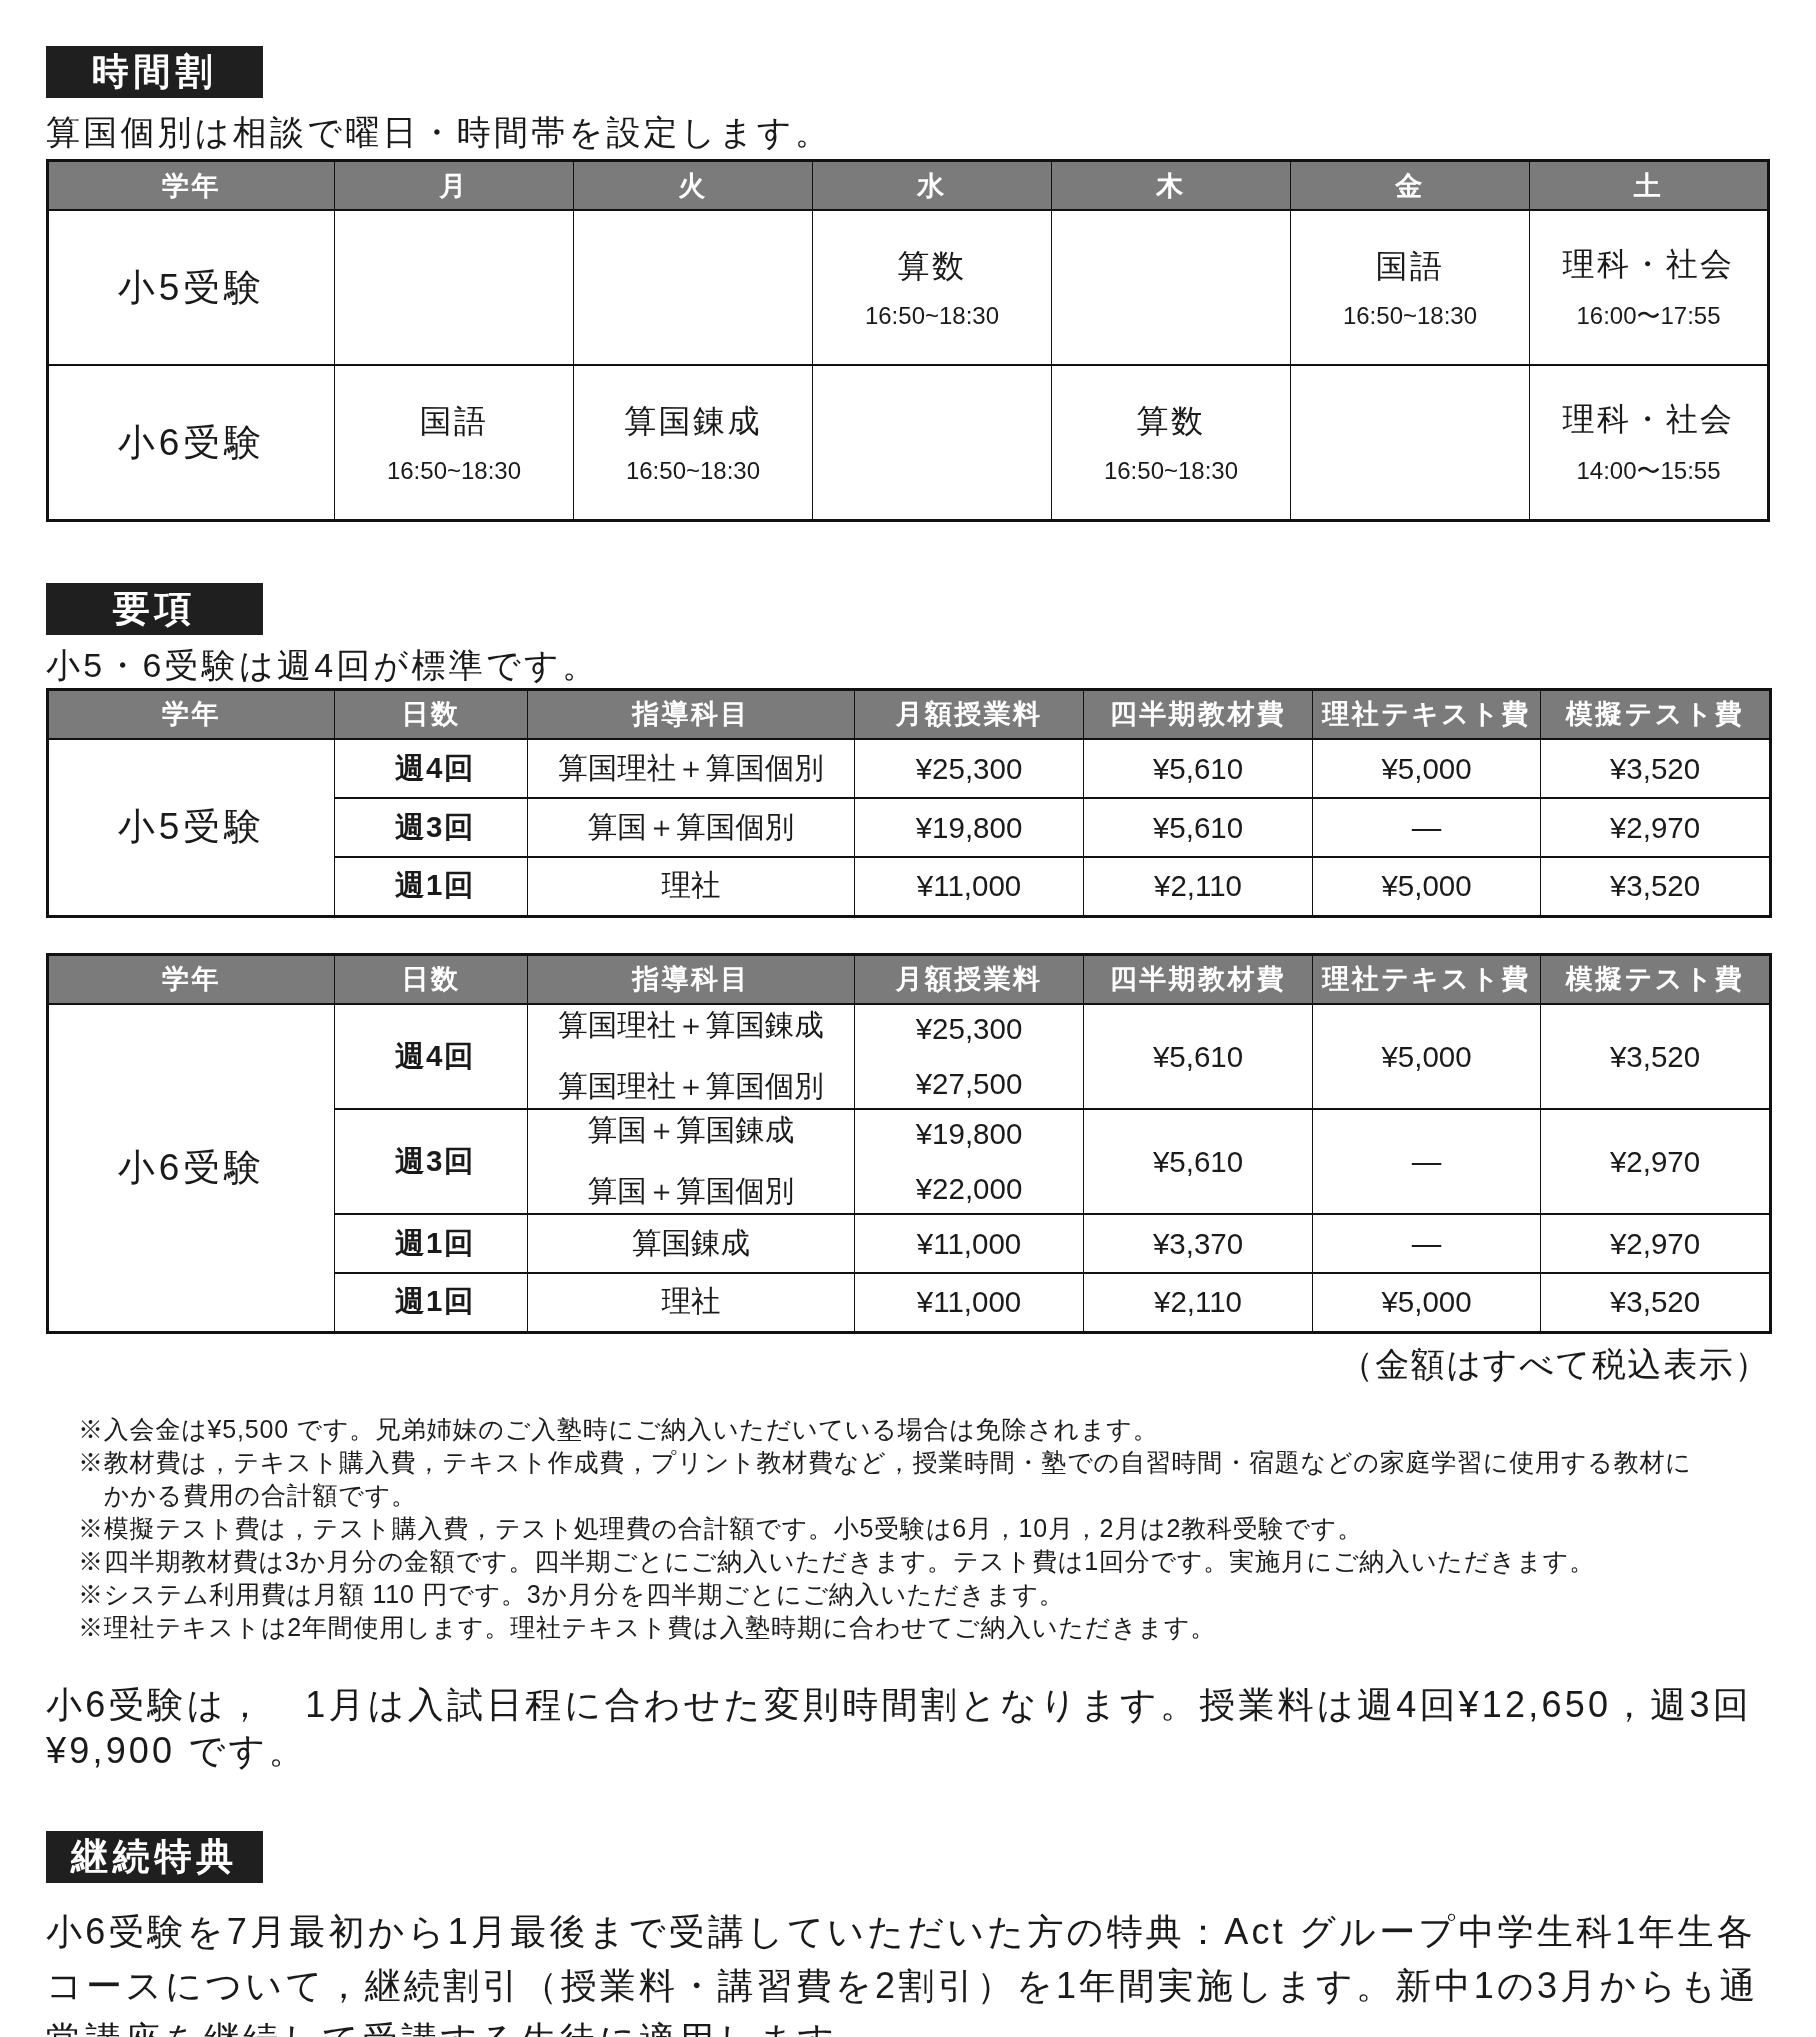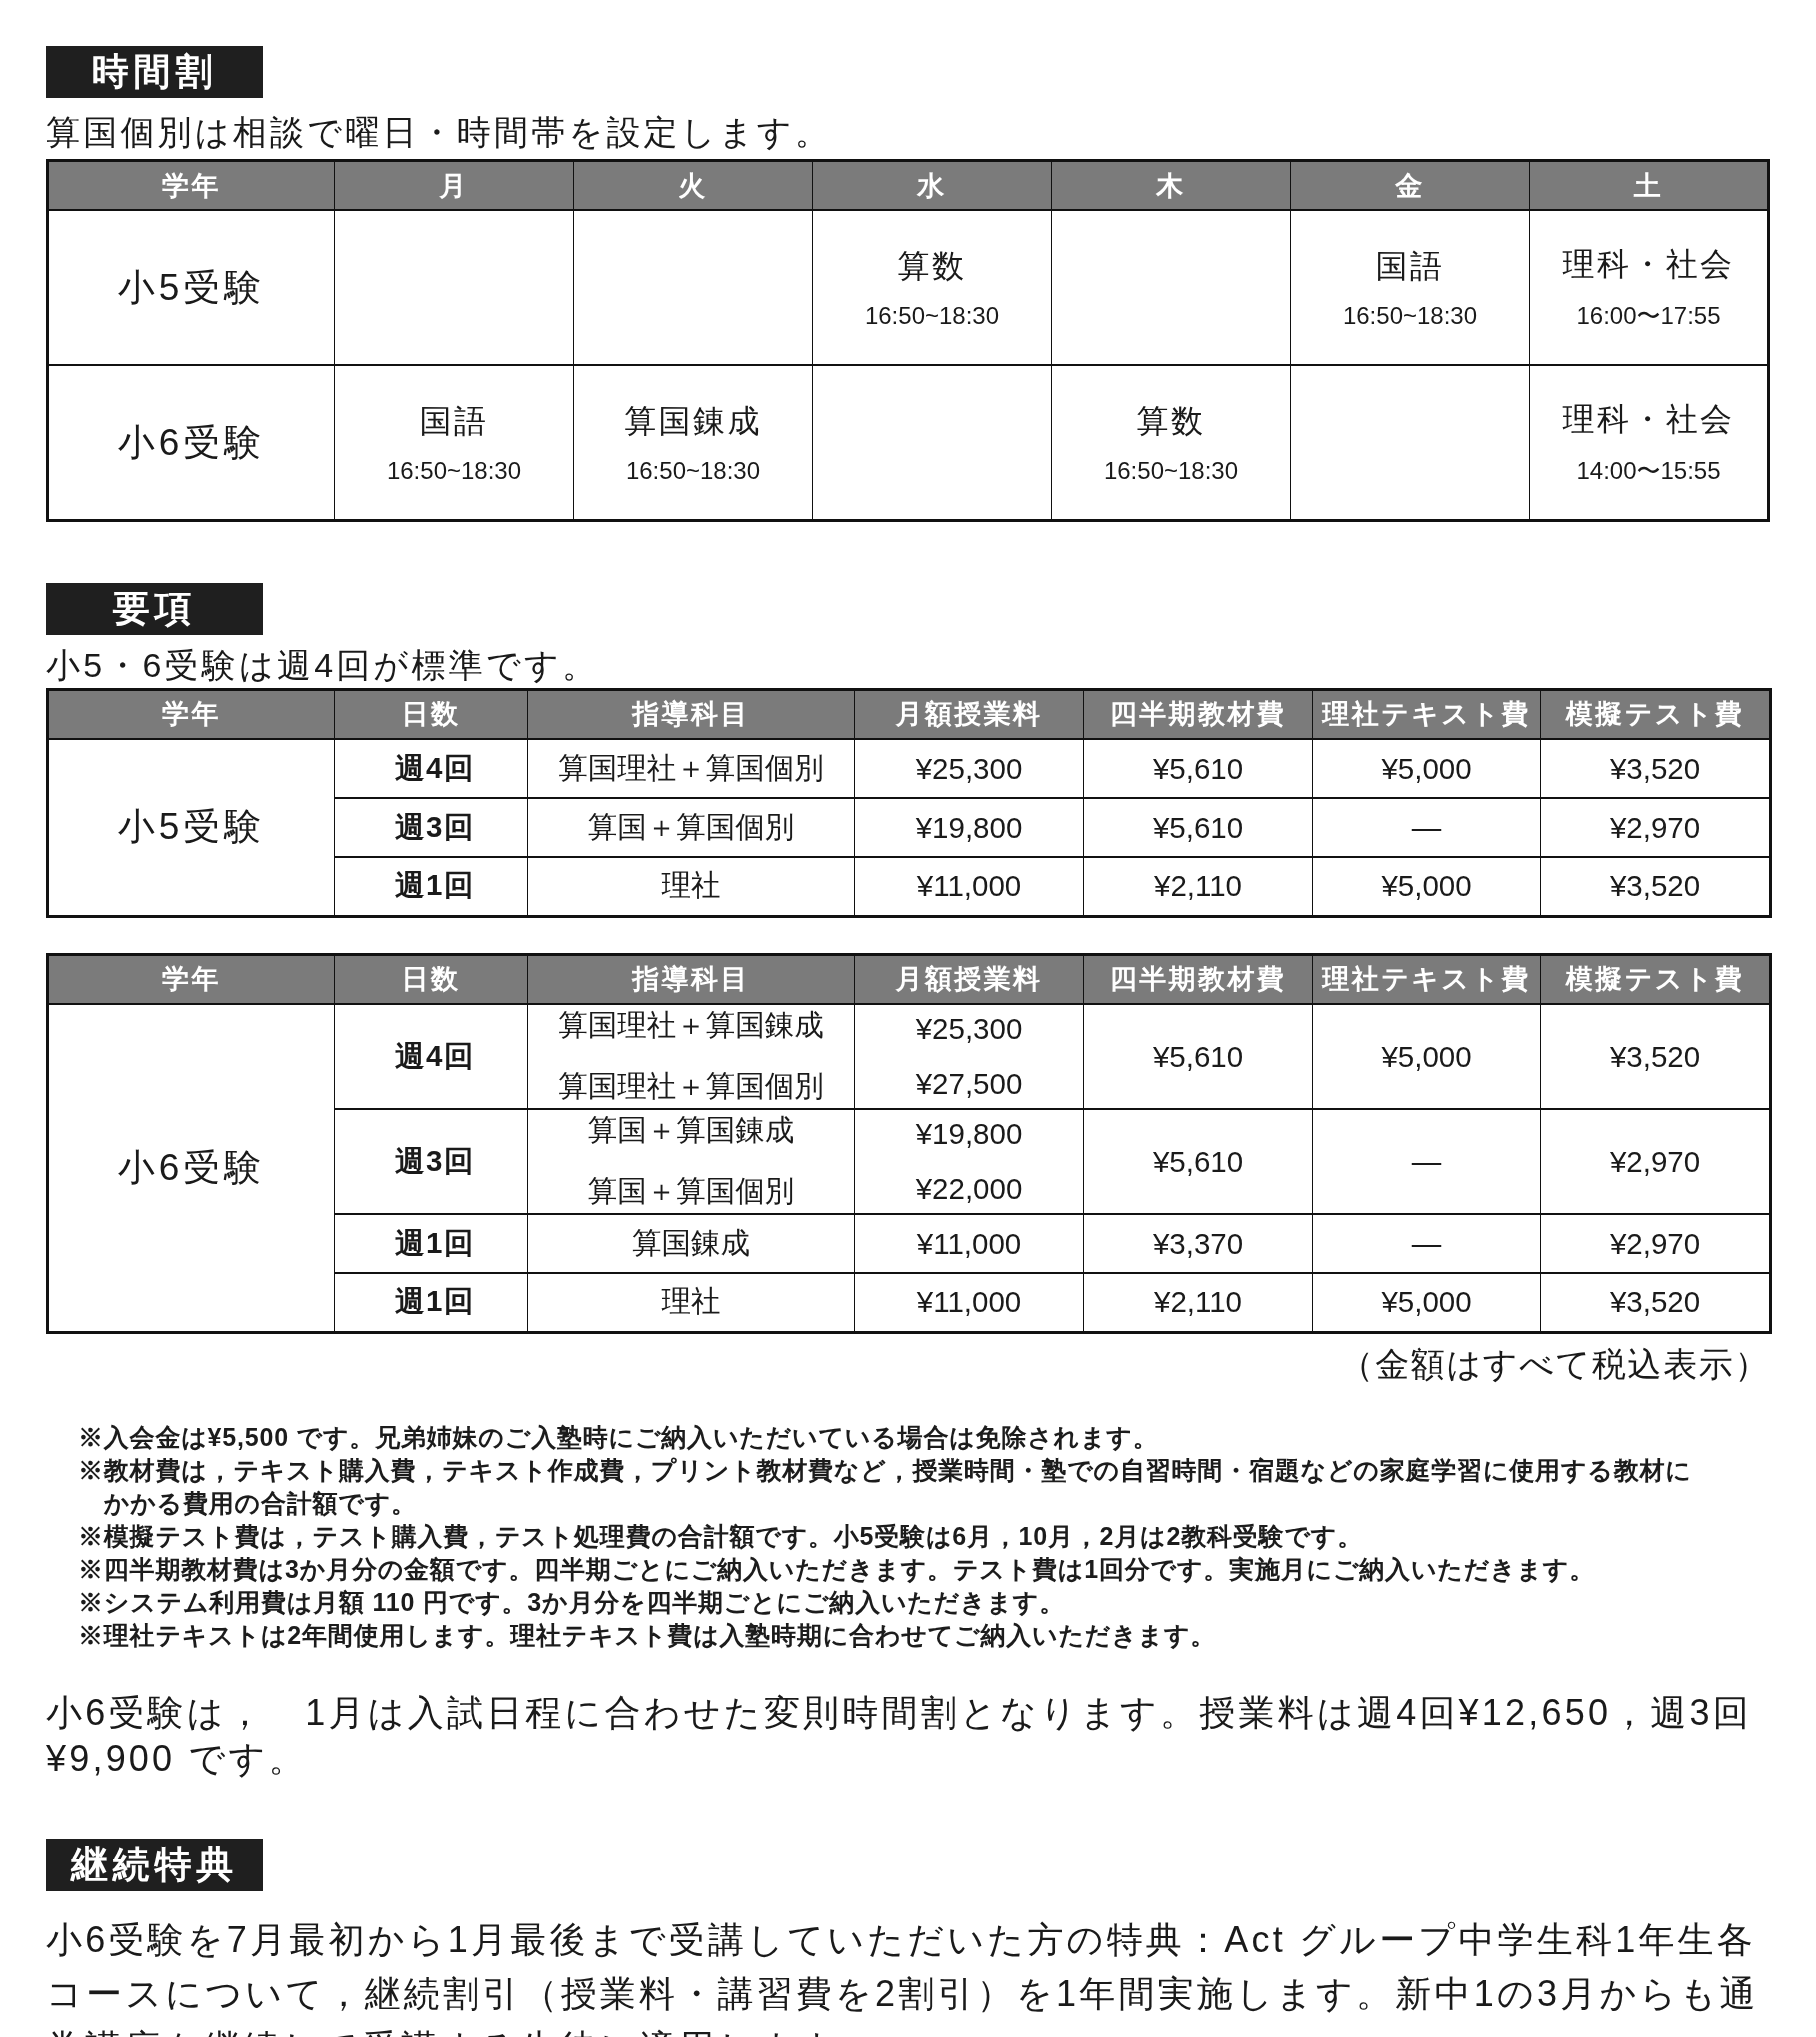--- a/index.html
+++ b/index.html
@@ -45,21 +45,21 @@
   .fee .days  { font-size: 29.5px; font-weight: bold; letter-spacing: 1.6px; padding-left: 8px; }
   .fee tr.r-std  { height: 59px; }
   .fee tr.r-tall { height: 105px; }
   .stack { display: flex; flex-direction: column; justify-content: center; gap: 21px; align-items: center; }
 
   .gap-section1 { margin-top: 61px; }
   .gap-table3   { margin-top: 35px; }
 
   .tax-note { width: 1724px; text-align: right; font-size: 34px; letter-spacing: 1.6px; margin-top: 8px; font-family: Liberation Serif, serif; }
 
-  .notes { margin-top: 33px; padding-left: 32px; font-weight: bold; }
+  .notes { margin-top: 25px; padding-left: 32px; }
   .note-line { font-size: 25px; letter-spacing: 0.8px; line-height: 33px; color: #1c1c1c; }
 
   .irregular { margin-top: 38px; font-size: 36px; letter-spacing: 3.2px; line-height: 46px; }
 
   .badge-cont { margin-top: 57px; }
   .final-para { margin-top: 22.3px; font-size: 36px; letter-spacing: 3.2px; line-height: 54px; }
 </style>
 </head>
 <body>
 

